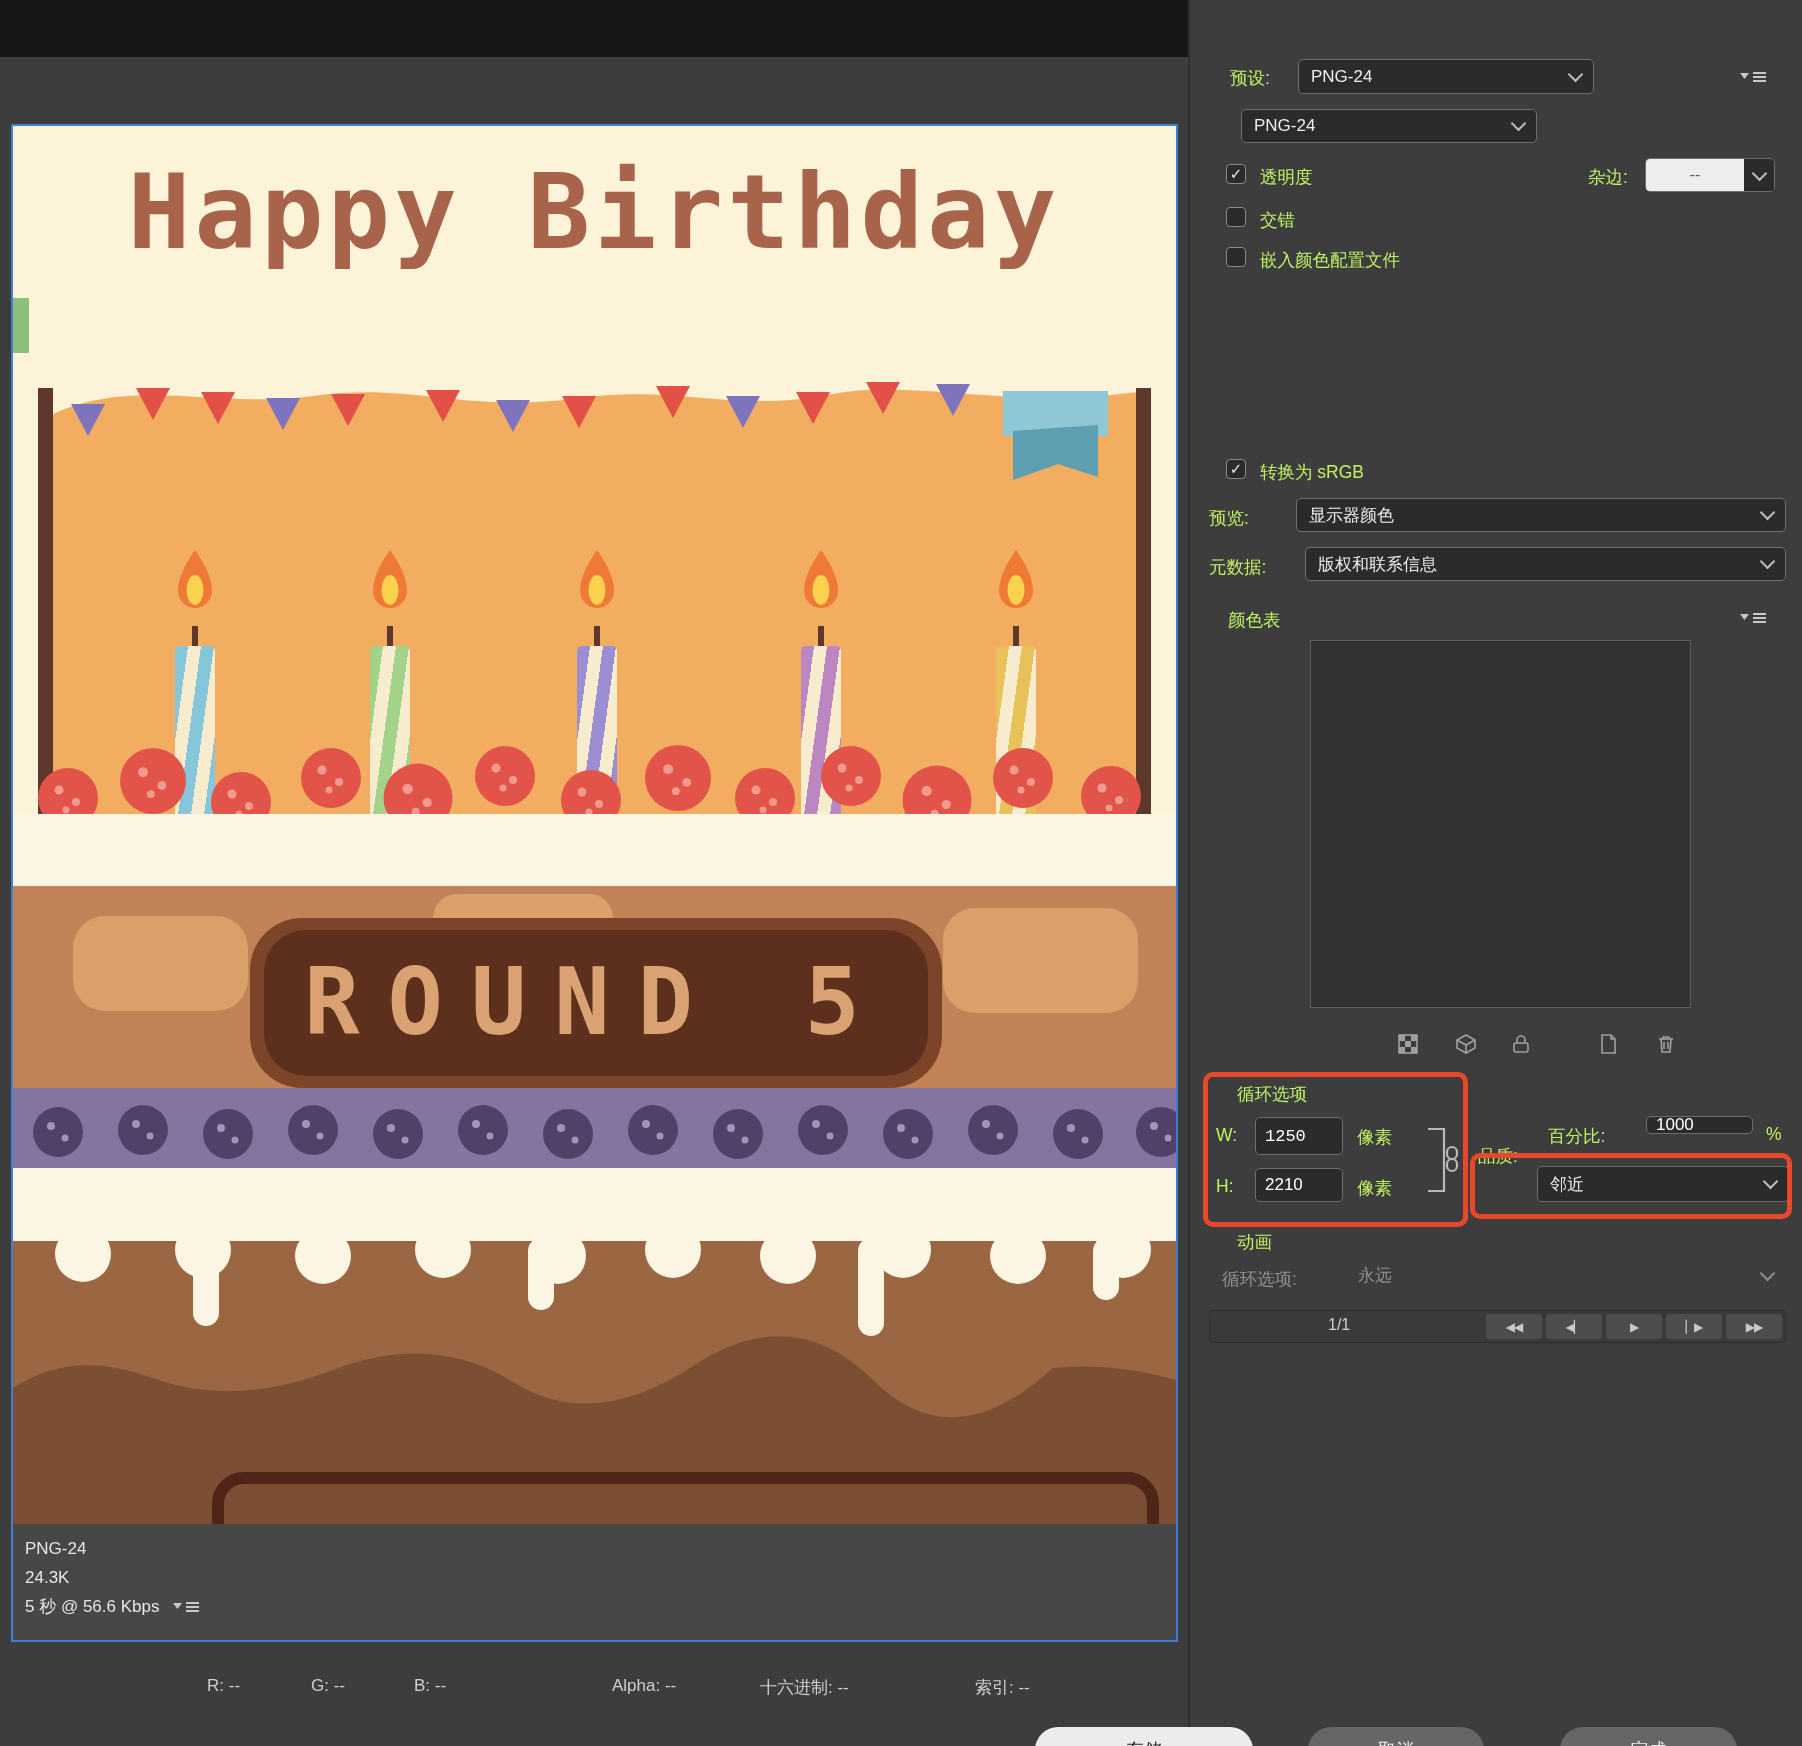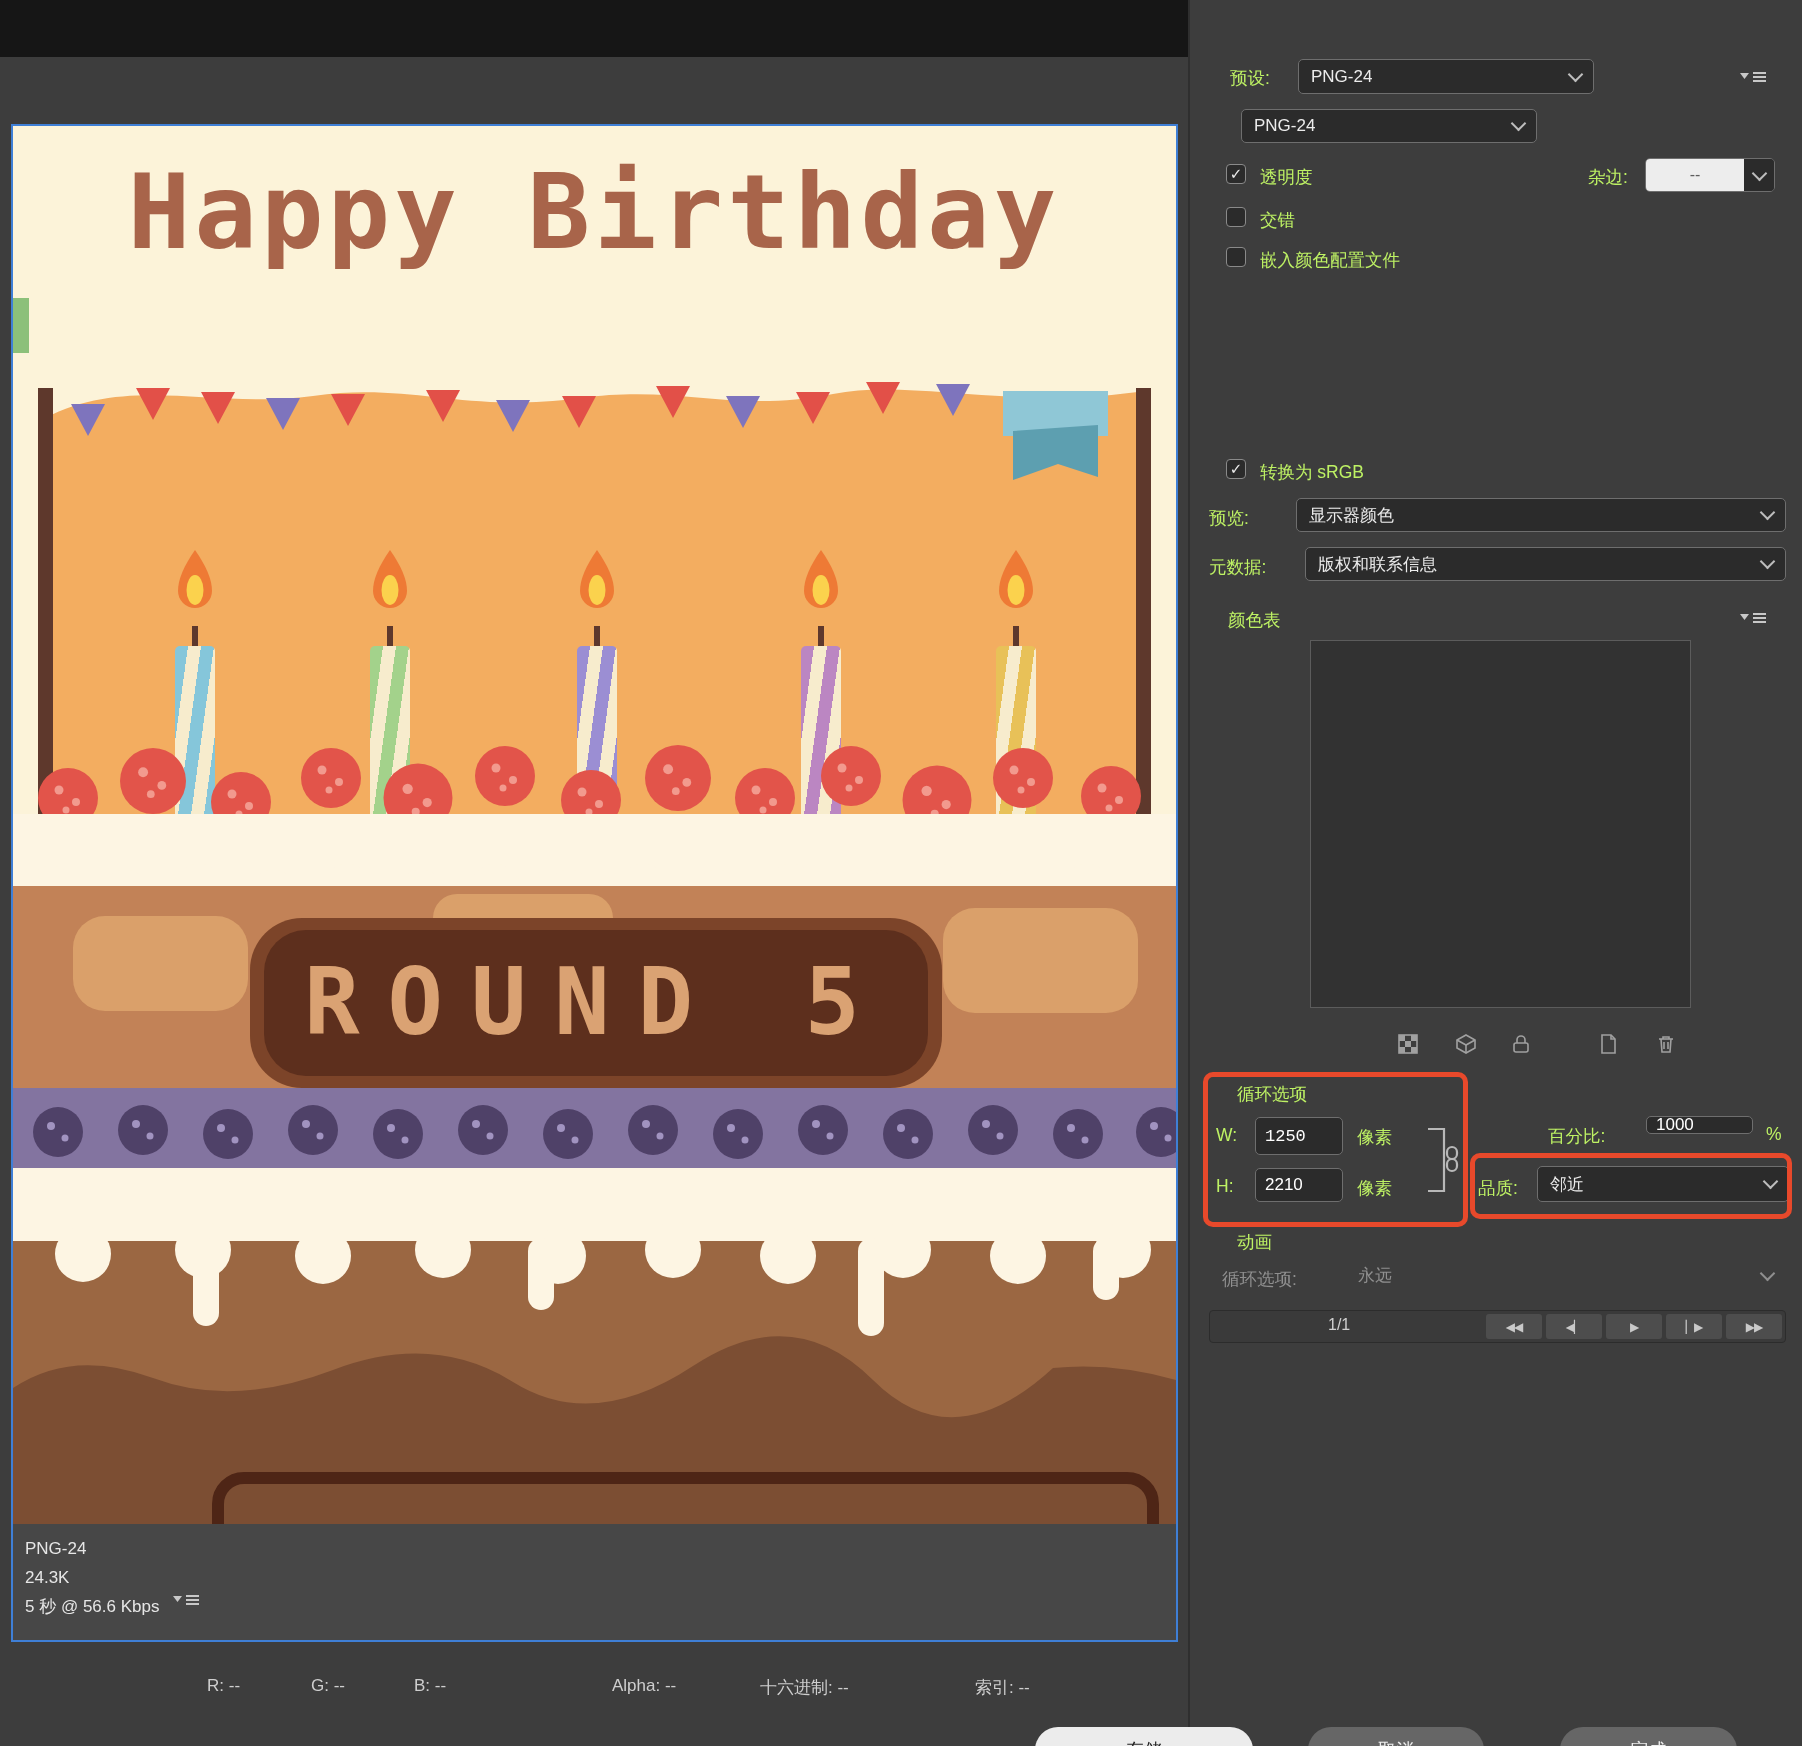--- a/index.html
+++ b/index.html
@@ -11,21 +11,21 @@
   .abs{position:absolute;}
   .lbl{font-size:17.5px;color:#bef264;white-space:nowrap;}
   .lbl.dim{color:#8f8f8f;}
 
   .topbar{left:0;top:0;width:1188px;height:57px;background:#161616;}
   .vline{left:1188px;top:0;width:2px;height:1746px;background:#2f2f2f;}
 
   .pane{left:11px;top:124px;width:1163px;height:1514px;border:2px solid #3f7fd6;background:#474747;}
   svg.art{display:block;width:1163px;height:1398px;background:#fcf3d9;}
   .pinfo{position:absolute;left:12px;top:1408px;font-size:17px;line-height:29px;color:#e6e6e6;}
-  .pinfo .row{display:flex;}
+  .pinfo .row{display:flex;align-items:center;}
 
   .cb{width:20px;height:20px;border:1.5px solid #8a8a8a;border-radius:4px;background:#2b2b2b;box-sizing:border-box;}
   .cb.checked::after{content:"\2713";color:#ececec;font-size:15px;font-weight:bold;display:block;text-align:center;line-height:17px;}
 
   .dd{background:#2b2b2b;border:1px solid #6e6e6e;border-radius:5px;display:flex;align-items:center;
       padding:0 12px;font-size:17px;color:#ececec;box-sizing:border-box;}
   .dd .txt{white-space:nowrap;overflow:hidden;}
   .chev{width:9px;height:9px;border-right:2px solid #bdbdbd;border-bottom:2px solid #bdbdbd;
         transform:rotate(45deg);margin-left:auto;margin-top:-5px;flex:none;}
   .dd.ghost{background:transparent;border-color:transparent;color:#8f8f8f;}
@@ -410,21 +410,21 @@
     <path d="M8,3 H24 V65 H8"></path>
     <rect x="26" y="22" width="12" height="10" rx="5" transform="rotate(90 32 27)"></rect>
     <rect x="26" y="34" width="12" height="10" rx="5" transform="rotate(90 32 39)"></rect>
   </g>
 </svg>
 
 <div class="abs lbl" style="left:1548px;top:1124px">百分比:</div>
 <input class="abs field" style="left: 1636px; top: 1116px; width: 107px; height: 18px; margin-left: 10px;" value="1000">
 <div class="abs lbl" style="left:1766px;top:1124px">%</div>
 
-<div class="abs lbl" style="left:1478px;top:1176px">品质:</div>
+<div class="abs lbl" style="left:1478px;top:1144px">品质:</div>
 <div class="abs dd" style="left:1537px;top:1166px;width:252px;height:36px">
   <span class="txt">邻近</span>
     <span class="chev"></span>
 </div>
 
 <div class="abs hl" style="left:1203px;top:1072px;width:265px;height:155px"></div>
 <div class="abs hl" style="left:1470px;top:1153px;width:322px;height:66px"></div>
 
 <div class="abs lbl" style="left:1237px;top:1230px">动画</div>
 <div class="abs lbl dim" style="left:1222px;top:1267px">循环选项:</div>

